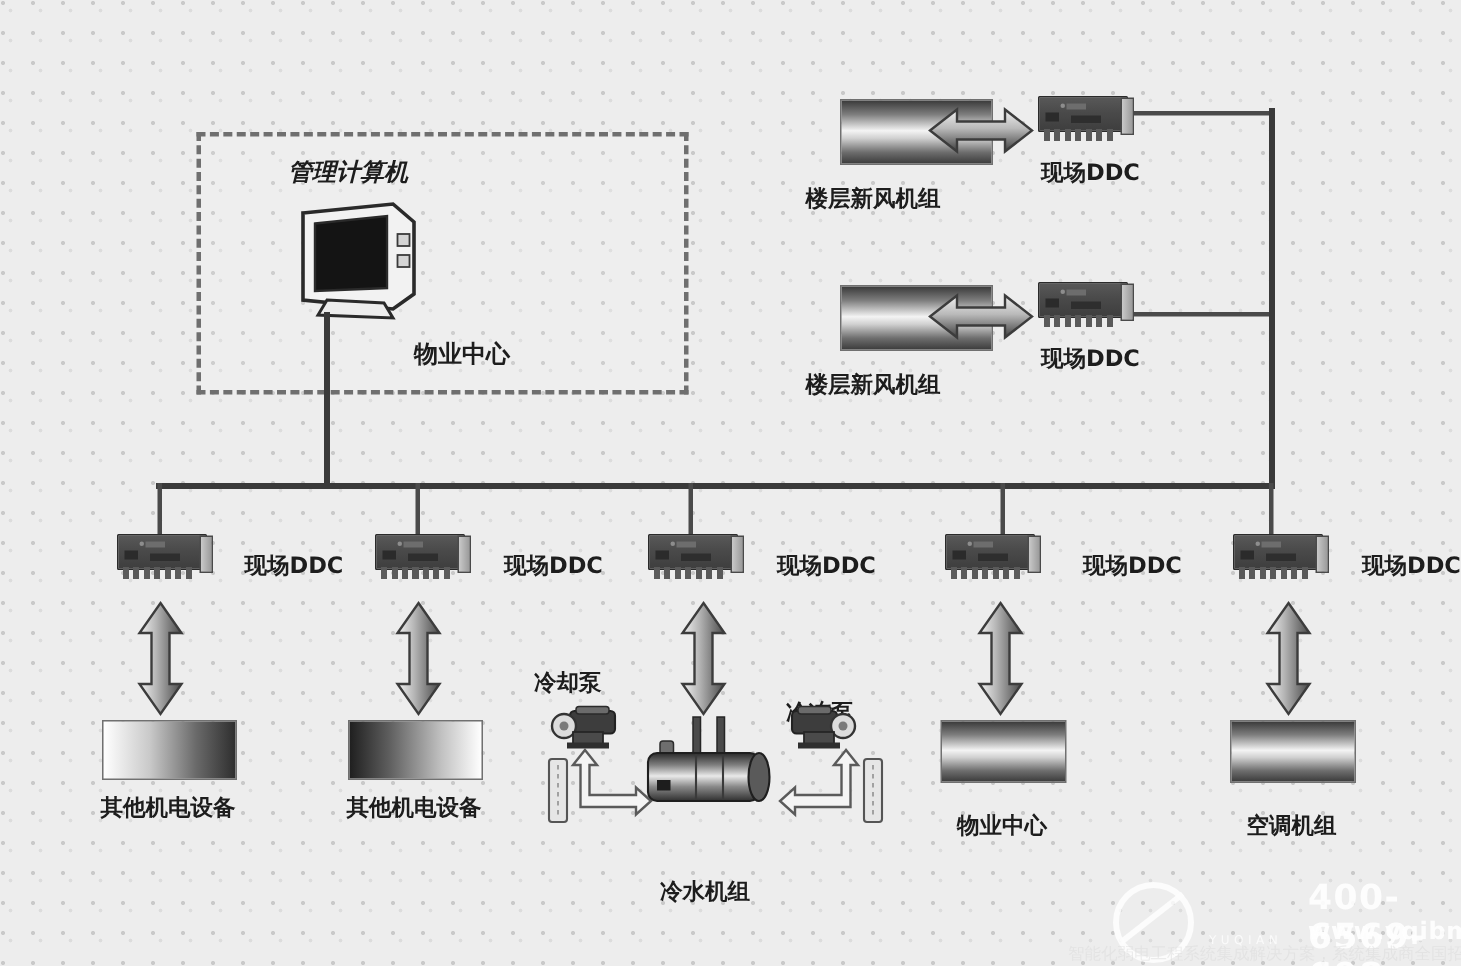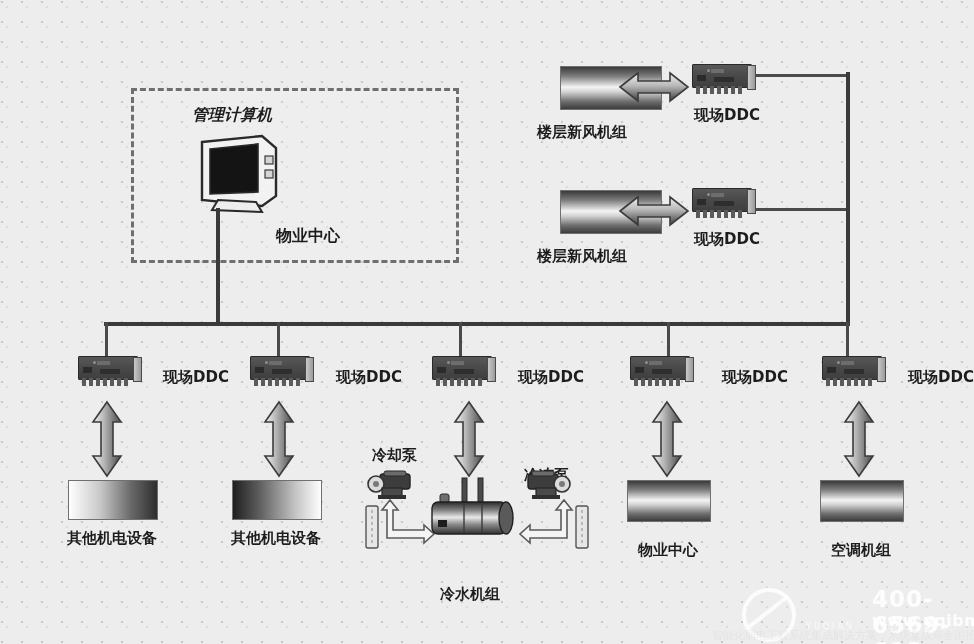--- a/index.html
+++ b/index.html
@@ -213,21 +213,21 @@
     <div class="dotled"></div>
     <div class="tab"></div>
     <div class="pins"></div>
   </div>
   <div class="lbl" style="left:518px;top:369px;">现场DDC</div>
 
   <svg class="arrow-v" style="left:450px;top:400px;" width="38" height="78">
     <polygon points="19,2 33,22 25,22 25,56 33,56 19,76 5,56 13,56 13,22 5,22" fill="url(#gv1)" stroke="#3c3c3c" stroke-width="1.6"></polygon>
   </svg>
 
-  <div class="lbl" style="left:372px;top:447px;">冷却泵</div>
+  <div class="lbl" style="left:356px;top:447px;">冷却泵</div>
   <div class="lbl" style="left:524px;top:447px;margin-top:20px;">冷冻泵</div>
 
   <svg class="abs" style="left:366px;top:468px;" width="54" height="34">
     <rect x="14" y="6" width="30" height="15" rx="3" fill="#3d3d3d" stroke="#222" stroke-width="1.4"></rect>
     <rect x="18" y="3" width="22" height="5" rx="2" fill="#6b6b6b" stroke="#2a2a2a" stroke-width="1"></rect>
     <circle cx="10" cy="16" r="8" fill="#dcdcdc" stroke="#333" stroke-width="1.6"></circle>
     <circle cx="10" cy="16" r="3" fill="#7a7a7a"></circle>
     <rect x="16" y="20" width="20" height="8" fill="#4a4a4a" stroke="#262626" stroke-width="1.2"></rect>
     <rect x="12" y="27" width="28" height="4" fill="#2f2f2f"></rect>
   </svg>

